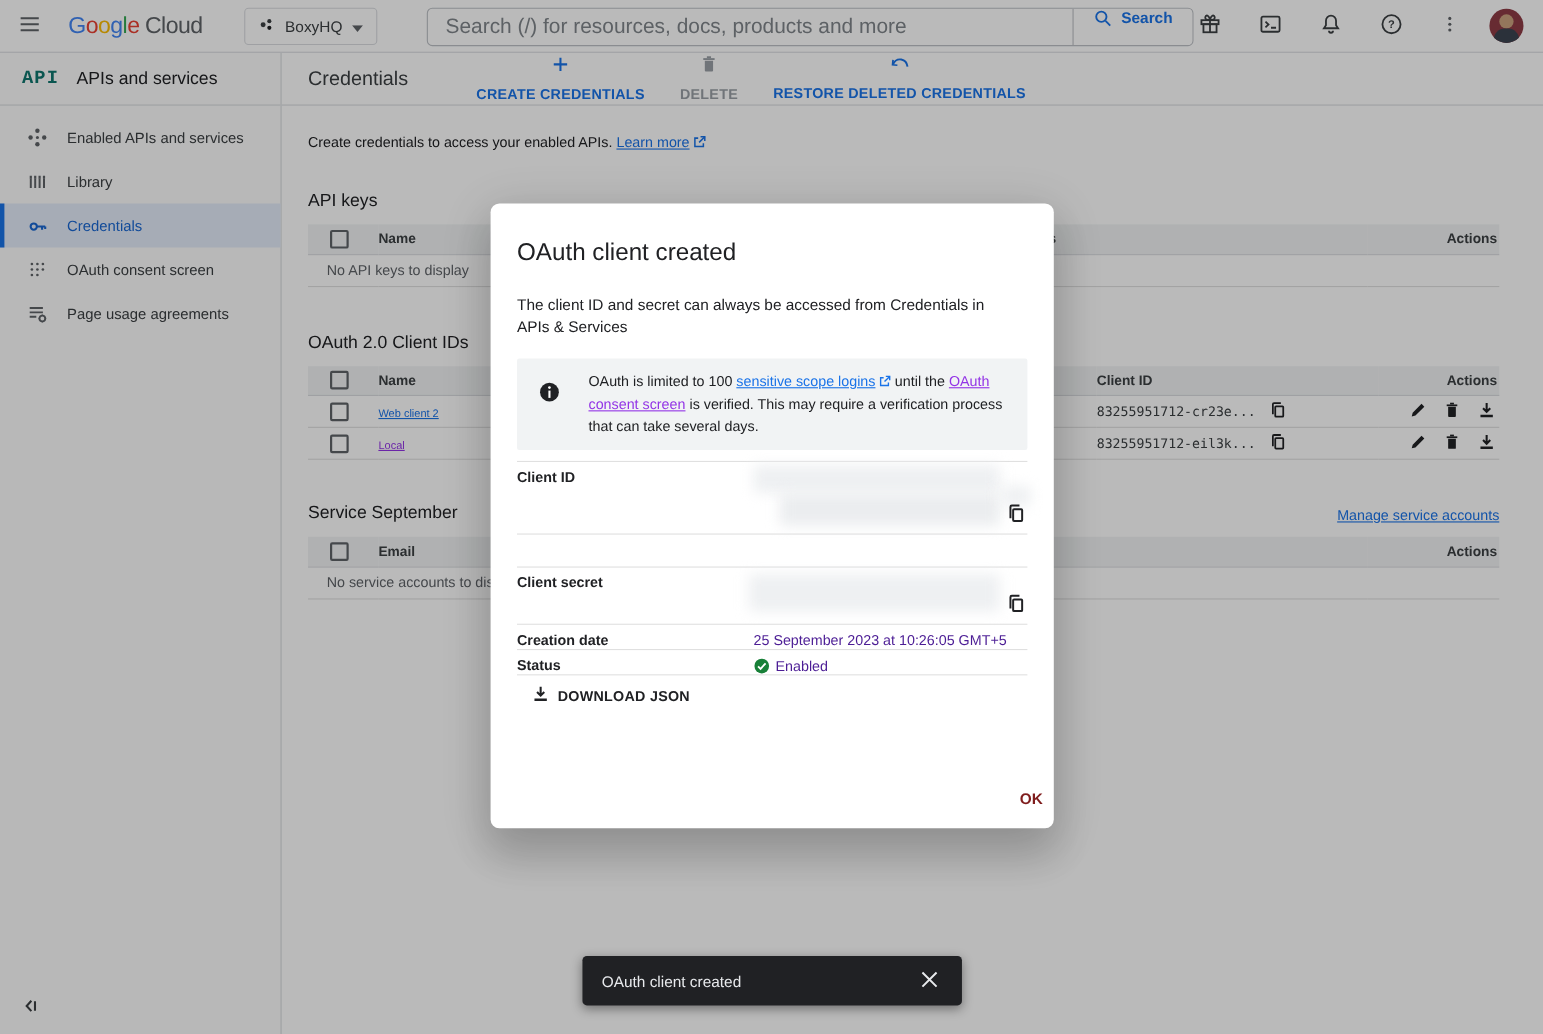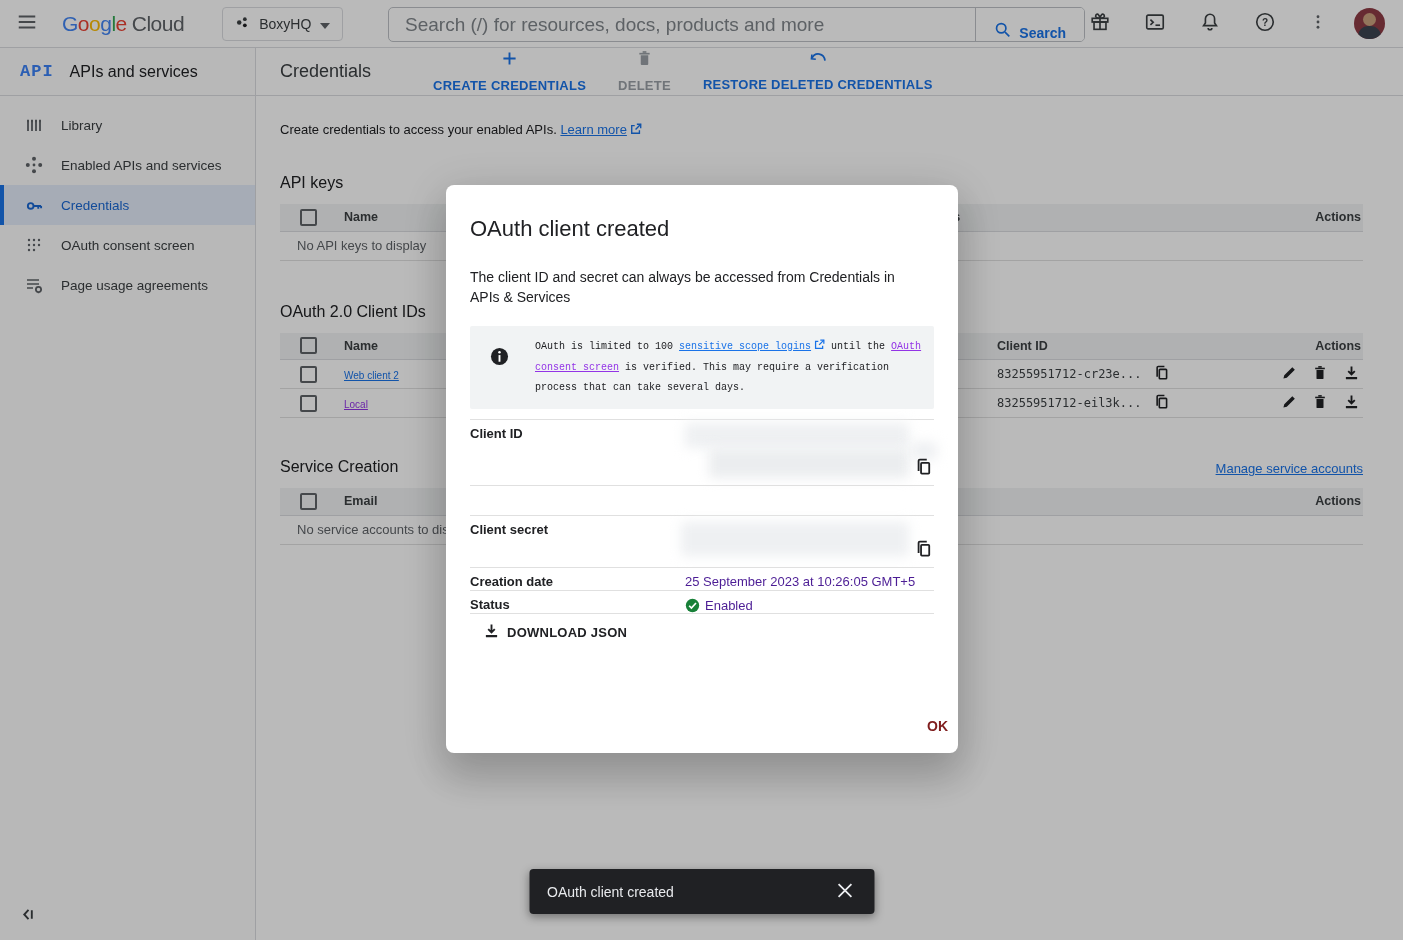--- a/index.html
+++ b/index.html
@@ -8,31 +8,31 @@
 
   
   .topbar { height:48px; background:#fff; border-bottom:1px solid #dadce0; display:flex; align-items:center; padding:0 10px 0 10px; position:relative; z-index:1; }
   .iconbtn { background:none; border:none; cursor:pointer; display:flex; align-items:center; justify-content:center; padding:6px; border-radius:50%; }
   .logo { display:flex; align-items:baseline; margin-left:18px; font-size:21px; letter-spacing:-0.5px; cursor:pointer; }
   .logo .cl { color:#5f6368; margin-left:5px; }
   .proj-btn { margin-left:38px; height:34px; display:flex; align-items:center; gap:9px; padding:0 12px; border:1px solid #dadce0; border-radius:4px; background:#fff; font-size:14px; color:#3c4043; cursor:pointer; }
   .searchwrap { position:absolute; left:388px; top:7px; width:697px; height:35px; border:1px solid #bdc1c6; border-radius:5px; display:flex; background:#fff; overflow:hidden; }
   .searchwrap input { flex:1; border:none; outline:none; padding:0 16px; font-size:19px; color:#3c4043; background:transparent; font-family:"Liberation Sans",sans-serif; }
   .searchwrap input::placeholder { color:#80868b; }
-  .search-go { display:flex; align-items:flex-end; gap:8px; padding:0 18px; border:none; border-left:1px solid #bdc1c6; background:#fff; color:#1a73e8; font-size:14px; font-weight:700; cursor:pointer; }
+  .search-go { display:flex; align-items:flex-start; gap:8px; padding:0 18px; border:none; border-left:1px solid #bdc1c6; background:#fff; color:#1a73e8; font-size:14px; font-weight:700; cursor:pointer; }
   .top-icons { margin-left:auto; display:flex; align-items:center; gap:21px; padding-right:8px; }
   .avatar { width:31px; height:31px; border-radius:50%; background:#8e3b45; overflow:hidden; position:relative; cursor:pointer; border:none; }
   .avatar .head { position:absolute; left:9px; top:5px; width:13px; height:13px; border-radius:50%; background:#caa27e; }
   .avatar .bod { position:absolute; left:4px; top:18px; width:23px; height:14px; border-radius:10px 10px 0 0; background:#3c4450; }
 
   
   .app { display:flex; height:892px; }
   .sidebar { width:256px; background:#fcfcfc; border-right:1px solid #dadce0; position:relative; flex-shrink:0; }
   .side-head { height:48px; display:flex; align-items:center; gap:16px; padding:0 20px; border-bottom:1px solid #dadce0; }
-  .api-glyph { font-family:"Liberation Mono", monospace; font-weight:700; font-size:17px; color:#3b82f6; letter-spacing:1px; }
+  .api-glyph { font-family:"Liberation Mono", monospace; font-weight:700; font-size:17px; color:#0f766e; letter-spacing:1px; }
   .side-title { font-size:16px; color:#202124; }
   .nav { padding-top:9px; }
   .nav-item { display:flex; align-items:center; gap:18px; height:40px; padding:0 0 0 21px; font-size:13.5px; color:#3c4043; cursor:pointer; border-left:4px solid transparent; }
   .nav-item .nicon { width:18px; display:flex; justify-content:center; }
   .nav-item.sel { background:#e4ecfa; color:#1967d2; border-left:4px solid #1a73e8; font-weight:500; }
   .collapse-btn { position:absolute; left:20px; bottom:14px; background:none; border:none; cursor:pointer; }
 
   .main { flex:1; position:relative; }
   .page-head { height:48px; border-bottom:1px solid #dadce0; display:flex; align-items:center; padding:0 24px; }
   .page-title { font-size:18px; color:#3c4043; font-weight:400; margin-right:62px; }
@@ -61,21 +61,21 @@
   .cellflex { display:flex; align-items:center; gap:10px; }
   .act-ic { background:none; border:none; cursor:pointer; padding:2px; margin-left:9px; }
 
   
   .scrim { position:fixed; inset:0; background:rgba(0,0,0,.27); z-index:50; }
   .dialog { position:fixed; left:446px; top:185px; width:512px; height:568px; background:#fff; border-radius:8px; box-shadow:0 24px 38px 3px rgba(0,0,0,.14), 0 9px 46px 8px rgba(0,0,0,.12); z-index:60; padding:24px; }
   .dlg-title { font-size:22px; font-weight:400; color:#202124; margin-top:7px; }
   .dlg-sub { margin-top:25px; font-size:14px; line-height:20px; color:#202124; max-width:442px; }
   .notice { margin-top:19px; background:#f1f3f4; border-radius:2px; display:flex; padding:11px 10px 11px 20px; }
   .notice-icon { flex-shrink:0; margin:10px 26px 0 0; }
-  .notice-text { font-size:10px; line-height:20px; color:#202124;font-family:Liberation Mono, monospace; }
+  .notice-text { font-size:13px; line-height:20px; color:#202124; }
   .details { margin-top:10px; }
   .drow { display:flex; border-top:1px solid #e0e0e0; position:relative; }
   .dlabel { width:215px; font-size:13px; font-weight:700; color:#202124; padding-top:6px; flex-shrink:0; }
   .dval { flex:1; font-size:13px; color:#4c1d95; padding-top:6px; position:relative; }
   .row-cid { height:66px; }
   .row-gap { height:30px; }
   .row-sec { height:52px; }
   .row-line { height:23px; }
   .redact { position:absolute; background:#eef0f2; filter:blur(6px); border-radius:3px; }
   .copybtn { position:absolute; right:2px; bottom:6px; background:none; border:none; cursor:pointer; padding:0; }
@@ -172,38 +172,38 @@
 <div class="app">
 
   <div class="sidebar">
     <div class="side-head">
       <span class="api-glyph">API</span>
       <span class="side-title">APIs and services</span>
     </div>
     <div class="nav">
       <div class="nav-item">
         <span class="nicon">
-            <svg width="18" height="18" viewBox="0 0 18 18" stroke="#5f6368" stroke-width="1.8" fill="none">
-              <path d="M3 15V6M7 15V6M11 15V6M15 15V6"></path>
-              <path d="M2 5h2M6 5h2M10 5h2M14 5h2" stroke-width="2.4"></path>
-            </svg>
-          </span>
-        <span>Library</span>
-      </div>
-      <div class="nav-item">
-        <span class="nicon">
             <svg width="18" height="18" viewBox="0 0 18 18">
               <circle cx="9" cy="2.8" r="2" fill="#5f6368"></circle>
               <circle cx="9" cy="15.2" r="2" fill="#5f6368"></circle>
               <circle cx="2.8" cy="9" r="2" fill="#5f6368"></circle>
               <circle cx="15.2" cy="9" r="2" fill="#5f6368"></circle>
               <circle cx="9" cy="9" r="1.4" fill="#5f6368"></circle>
             </svg>
           </span>
         <span>Enabled APIs and services</span>
+      </div>
+      <div class="nav-item">
+        <span class="nicon">
+            <svg width="18" height="18" viewBox="0 0 18 18" stroke="#5f6368" stroke-width="1.8" fill="none">
+              <path d="M3 15V6M7 15V6M11 15V6M15 15V6"></path>
+              <path d="M2 5h2M6 5h2M10 5h2M14 5h2" stroke-width="2.4"></path>
+            </svg>
+          </span>
+        <span>Library</span>
       </div>
       <div class="nav-item sel">
         <span class="nicon">
             <svg width="19" height="19" viewBox="0 0 19 19">
               <circle cx="6" cy="10" r="3" fill="none" stroke="#1967d2" stroke-width="2"></circle>
               <path d="M9 10h8M14 10v3M17 10v2.4" stroke="#1967d2" stroke-width="2" fill="none"></path>
             </svg>
           </span>
         <span>Credentials</span>
       </div>
@@ -376,21 +376,21 @@
               <button class="act-ic"><svg width="15" height="15" viewBox="0 0 16 16" fill="none" stroke="#202124" stroke-width="2">
                     <path d="M8 1.5v8.5M4.5 6.5L8 10l3.5-3.5"></path>
                     <path d="M2 14h12" stroke-width="2.4"></path>
                   </svg></button>
             </td>
           </tr>
         </tbody>
       </table>
 
       <div class="sec-row">
-        <h2 class="sec-title" style="margin-top:0">Service Creation</h2>
+        <h2 class="sec-title" style="margin-top:0">Service September</h2>
         <a class="blue-link" style="font-size:13px">Manage service accounts</a>
       </div>
       <table>
         <colgroup>
             <col style="width:64px">
             <col style="width:899px">
             <col style="width:120px">
           </colgroup>
         <thead>
             <tr>

